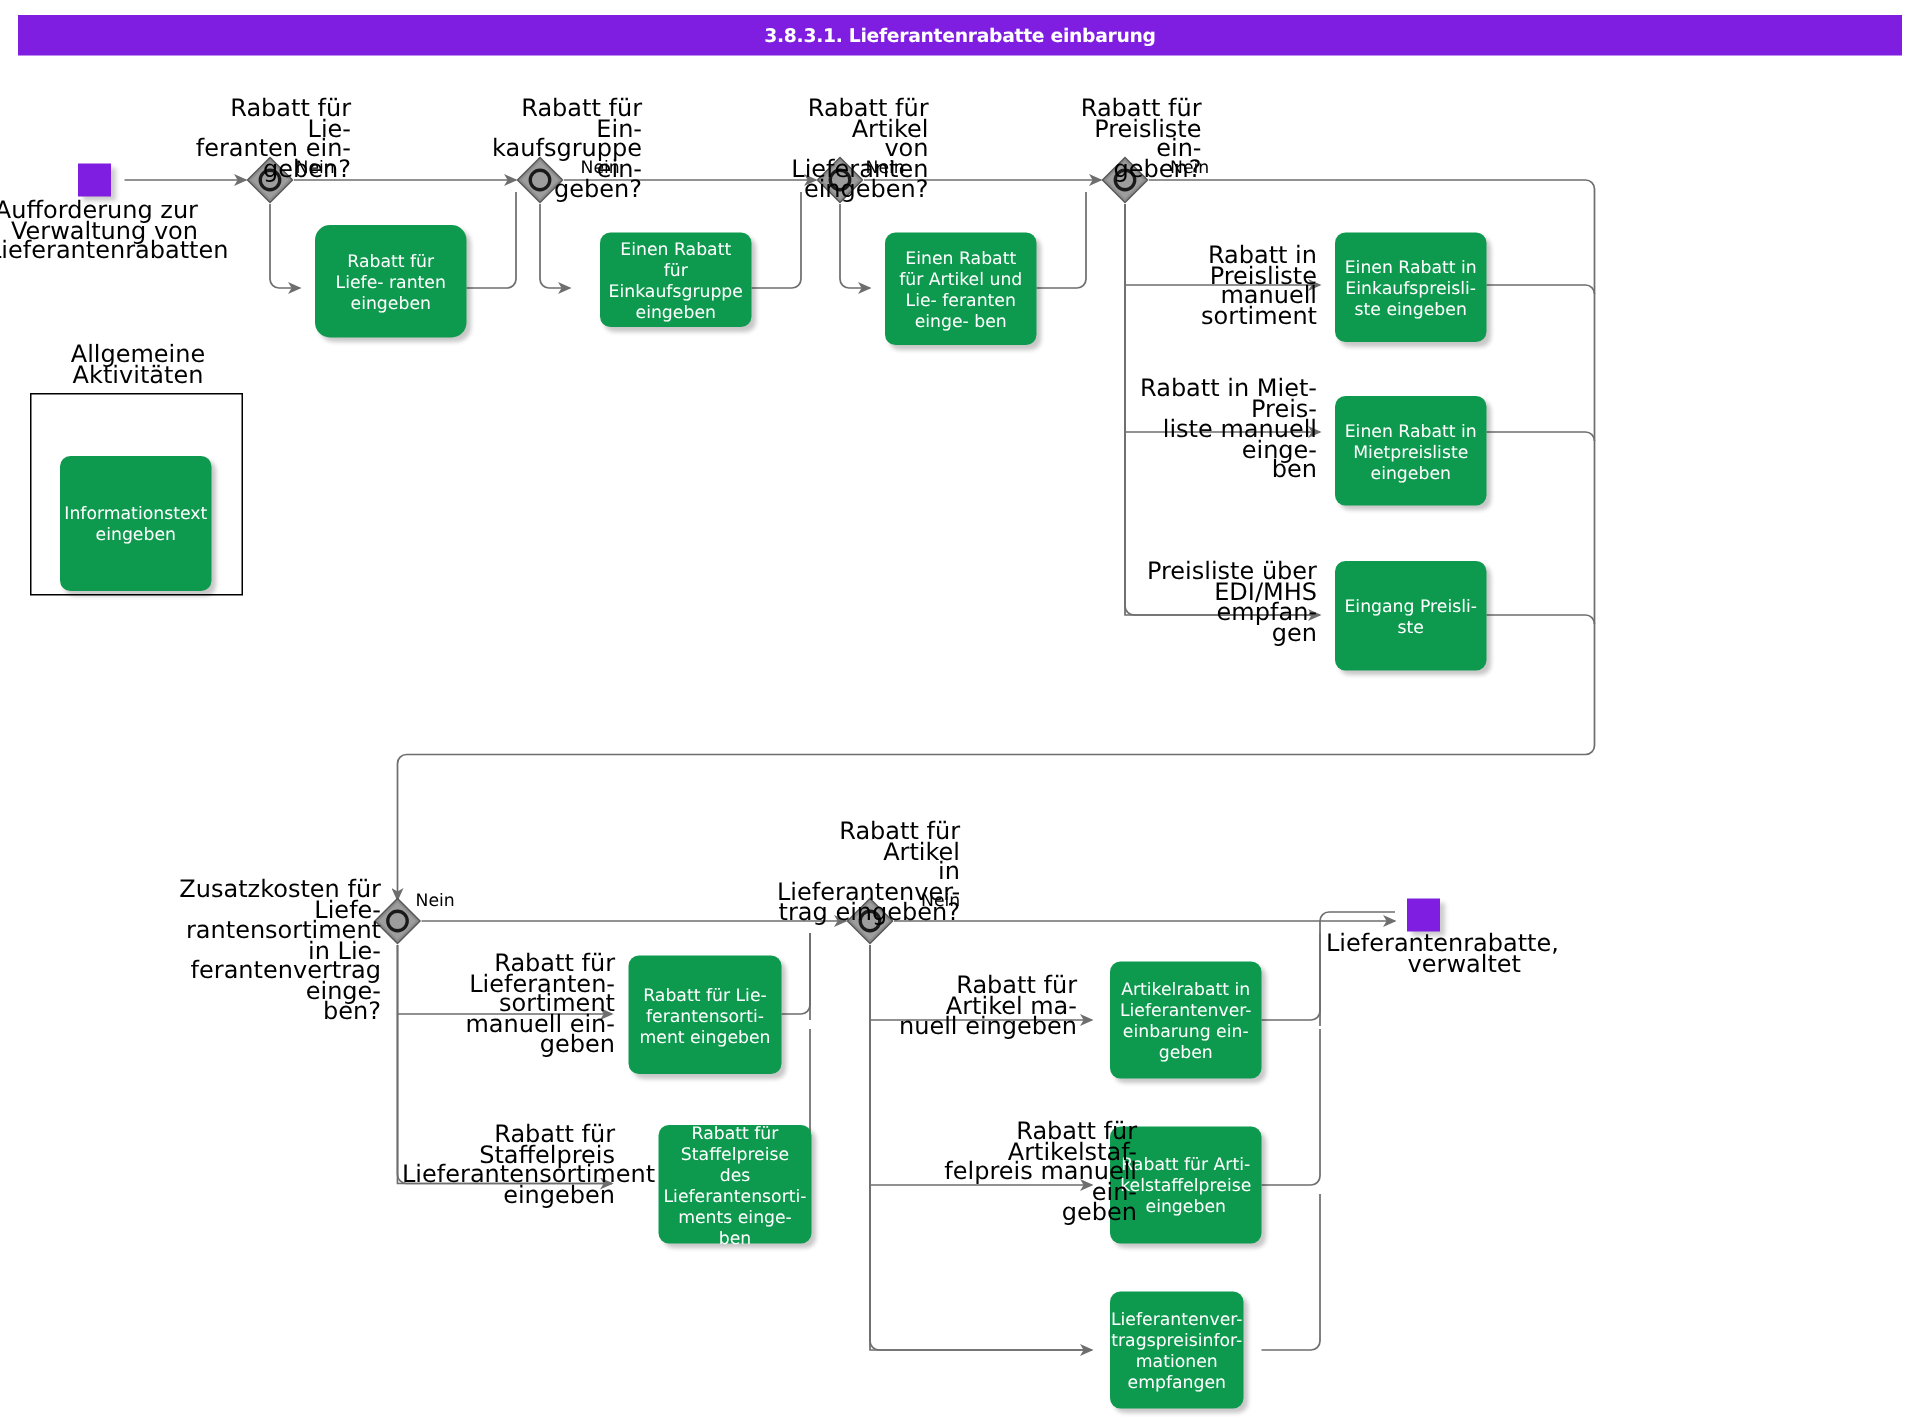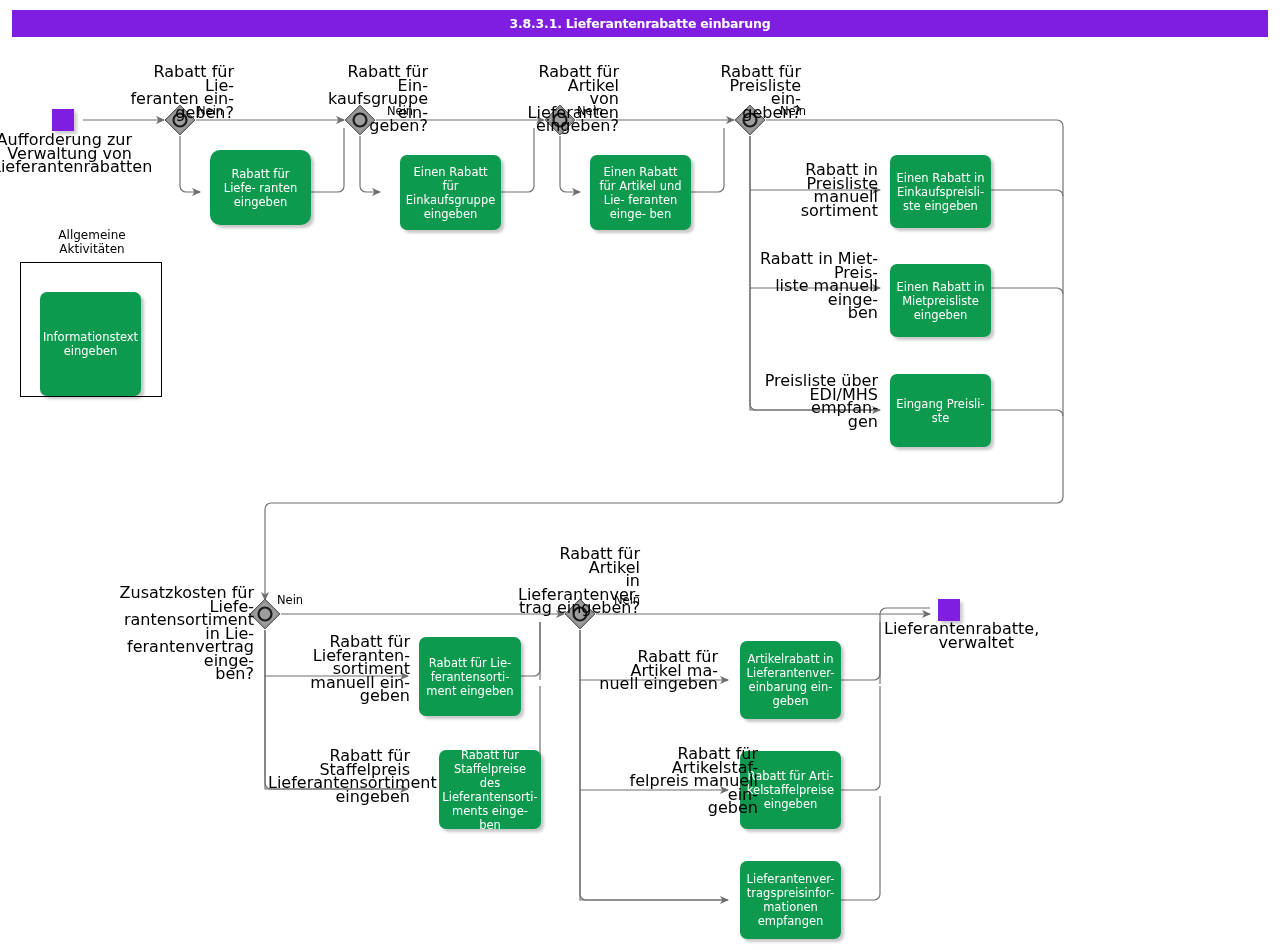--- a/index.html
+++ b/index.html
@@ -89,21 +89,21 @@
     color: #000000;
     font-family: "DejaVu Sans", "Liberation Sans", sans-serif;
   }
   .groupbox {
     position: absolute;
     border: 1.2px solid #000000;
     background: #ffffff;
   }
   .grouplabel {
     position: absolute;
-    font-size: 12px;
+    font-size: 16px;
     line-height: 13.5px;
     text-align: center;
     color: #000000;
     overflow: hidden;
     font-family: "DejaVu Sans", "Liberation Sans", sans-serif;
     white-space: pre-line;
   }
 </style>
 </head>
 <body>
@@ -247,21 +247,21 @@
     </svg>
   </div>
   <div class="label" style="left:518px; top:547px; width:122px;">Rabatt für Artikel
 in Lieferantenver-
 trag eingeben?</div>
   <div class="branchlabel" style="left:614px; top:594px;">Nein</div>
 
   <div class="node action" style="left:210px; top:150px; width:101px; height:75px;border-radius:10px;">Rabatt für Liefe-
 ranten eingeben</div>
 
-  <div class="node action" style="left:400px; top:155px; width:101px; height:75px;">Einen Rabatt für
+  <div class="node action" style="left:400px; top:155px; width:101px; height:63px;">Einen Rabatt für
 Einkaufsgruppe
 eingeben</div>
 
   <div class="node action" style="left:590px; top:155px; width:101px; height:75px;">Einen Rabatt für
 Artikel und Lie-
 feranten einge-
 ben</div>
 
   <div class="node action" style="left:890px; top:155px; width:101px; height:73px;">Einen Rabatt in
 Einkaufspreisli-
@@ -286,21 +286,21 @@
 
   <div class="node action" style="left:740px; top:641px; width:101px; height:78px;">Artikelrabatt in
 Lieferantenver-
 einbarung   ein-
 geben</div>
 
   <div class="node action" style="left:740px; top:751px; width:101px; height:78px;">Rabatt für Arti-
 kelstaffelpreise
 eingeben</div>
 
-  <div class="node action" style="left:740px; top:861px; width:101px; height:78px;">Lieferantenver-
+  <div class="node action" style="left:740px; top:861px; width:89px; height:78px;">Lieferantenver-
 tragspreisinfor-
 mationen
 empfangen</div>
 
   <div class="label" style="left:750px; top:163px; width:128px;">Rabatt in Preisliste
 manuell sortiment</div>
 
   <div class="label" style="left:744px; top:252px; width:134px;">Rabatt in Miet-Preis-
 liste manuell einge-
 ben</div>
@@ -321,16 +321,16 @@
 nuell eingeben</div>
 
   <div class="label" style="left:582px; top:747px; width:136px;padding-left:40px;">Rabatt für Artikelstaf-
 felpreis manuell ein-
 geben</div>
 
 
   <div class="grouplabel" style="left:28px; top:229px; width:128px; height:34px;">Allgemeine
 Aktivitäten</div>
   <div class="groupbox" style="left:20px; top:262px; width:140px; height:133px;"></div>
-  <div class="node action" style="left:40px; top:292px; width:101px; height:104px;text-align:center;">Informationstext
+  <div class="node action" style="left:40px; top:304px; width:101px; height:90px;text-align:center;">Informationstext
 eingeben</div>
 
 </div>
 
 </body></html>

